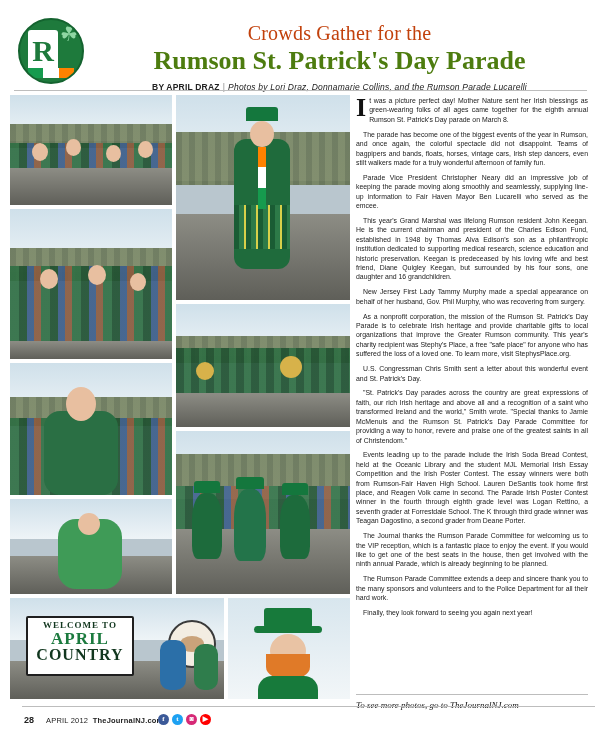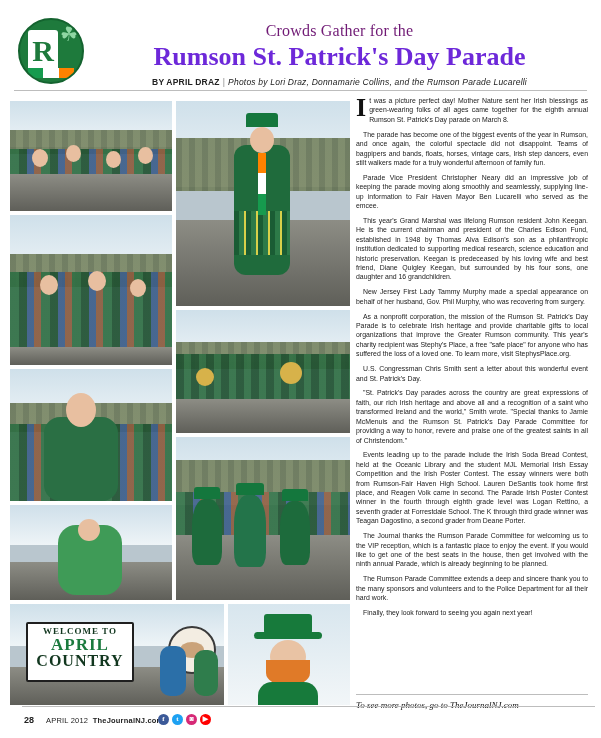--- a/index.html
+++ b/index.html
@@ -82,30 +82,30 @@
 
   .title-wrap {
     position: absolute;
     left: 92px;
     top: 22px;
     right: 14px;
     text-align: center;
   }
   .kicker {
     font-family: "Liberation Serif", serif;
-    font-size: 16px;
-    color: #701a75;
+    font-size: 20px;
+    color: #c2410c;
     letter-spacing: 0.2px;
     line-height: 1.1;
   }
   .headline {
     font-family: "Liberation Serif", serif;
     font-size: 26px;
     font-weight: bold;
-    color: #6d28d9;
+    color: #4d7c0f;
     line-height: 1.15;
     margin-top: 2px;
   }
   .byline {
     margin-top: 6px;
     font-size: 8.5px;
     color: #222;
     letter-spacing: 0.2px;
   }
   .byline .bold { font-weight: bold; }
@@ -118,21 +118,21 @@
     right: 14px;
     top: 90px;
     height: 1px;
     background: #bdbdbd;
   }
 
   
   .photos {
     position: absolute;
     left: 10px;
-    top: 101px;
+    top: 95px;
     width: 288px;
     height: 604px;
   }
   .ph {
     position: absolute;
     overflow: hidden;
     background: #b9c6ce;
   }
   .ph .sky {
     position: absolute; left:0; top:0; right:0; height:42%;

